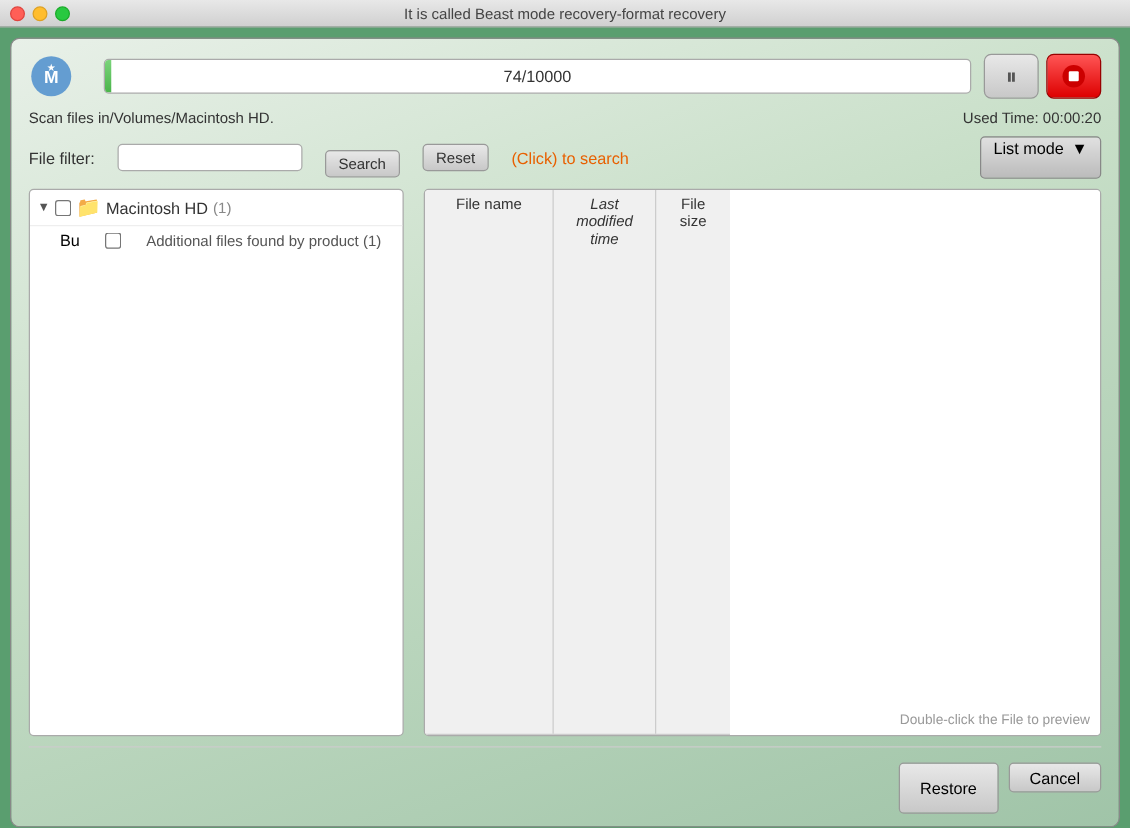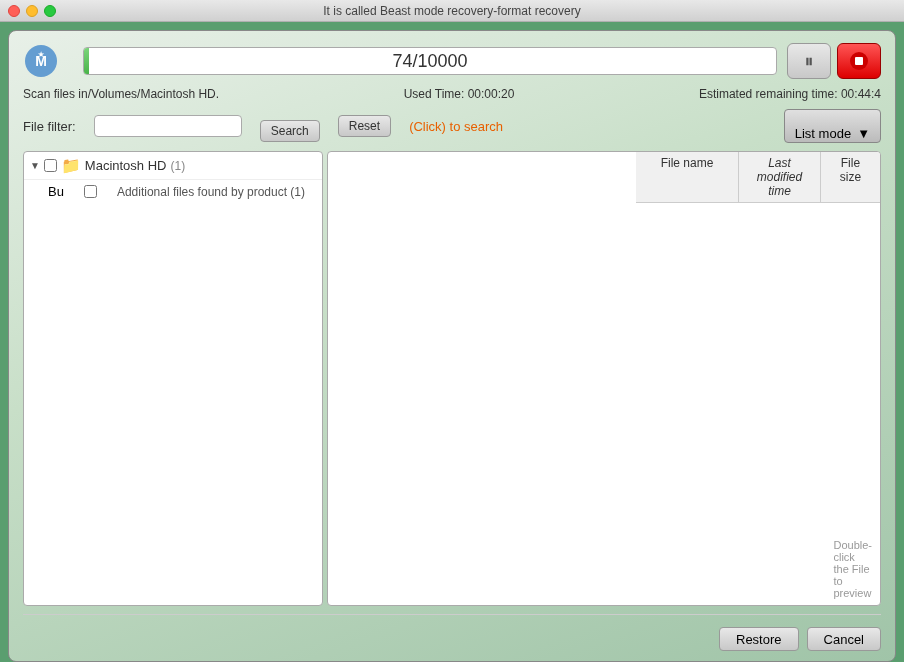--- a/index.html
+++ b/index.html
@@ -85,21 +85,21 @@
     .progress-bar-fill {
       height: 100%;
       background: linear-gradient(to bottom, #7ad47a, #4ab44a);
       width: 0.74%;
     }
     .progress-bar-text {
       position: absolute;
       top: 50%;
       left: 50%;
       transform: translate(-50%, -50%);
-      font-size: 18px;
+      font-size: 13px;
       color: #333;
       font-weight: 500;
     }
 
     .control-buttons {
       display: flex;
       gap: 6px;
     }
     .btn-pause {
       width: 44px;
@@ -183,21 +183,21 @@
     .list-mode-btn {
       margin-left: auto;
       height: 26px;
       padding: 16px 10px;
       background: linear-gradient(to bottom, #e0e0e0, #bbb);
       border: 1px solid #888;
       border-radius: 4px;
       cursor: pointer;
       font-size: 13px;
       display: flex;
-      align-items: flex-start;
+      align-items: flex-end;
       gap: 6px;
     }
 
     .content-area {
       flex: 1;
       display: flex;
       flex-direction: row;
       margin: 0 14px;
       gap: 0;
       min-height: 0;
@@ -233,25 +233,24 @@
       padding: 4px 6px 4px 24px;
       gap: 20px;
     }
     .sub-label { font-size: 12px; color: #555; }
 
     .right-panel {
       flex: 1;
       background: white;
       border: 1px solid #aaa;
       border-radius: 4px;
-      margin-left: 4px;
-      display: flex;
-      flex-direction: column;
+      margin-left: 16px;
+      display: flex;
+      flex-direction: row;
       overflow: hidden;
-      align-items: flex-end;
     }
 
     .right-table-header {
       display: flex;
       border-bottom: 1px solid #ccc;
       background: #f0f0f0;
     }
     .col-header {
       padding: 4px 8px;
       font-size: 12px;
@@ -284,21 +283,21 @@
       margin: 8px 14px;
     }
 
     .bottom-buttons {
       display: flex;
       justify-content: flex-end;
       padding: 4px 14px 10px 14px;
       gap: 8px;
     }
     .btn-restore {
-      height: 24px;
+      height: 41px;
       padding: 0 16px;
       background: linear-gradient(to bottom, #e8e8e8, #c8c8c8);
       border: 1px solid #999;
       border-radius: 4px;
       cursor: pointer;
       font-size: 13px;
     }
     .btn-cancel {
       height: 24px;
       padding: 0 16px;
@@ -347,21 +346,20 @@
             <circle cx="10" cy="10" r="9" fill="#cc0000"></circle>
             <rect x="6" y="6" width="8" height="8" fill="white" rx="1"></rect>
           </svg>
         </button>
       </div>
     </div>
 
     <div class="info-row">
       <span class="info-left">Scan files in/Volumes/Macintosh HD.</span>
       <span class="info-right">Used Time: 00:00:20</span>
-      <span class="info-right">Estimated remaining time: 00:44:4</span>
     </div>
 
     <div class="filter-row">
       <label class="filter-label">File filter:</label>
       <input class="filter-input" type="text" style="">
       <button class="btn-search">Search</button>
       <button class="btn-reset">Reset</button>
       <span class="click-to-search">(Click) to search</span>
       <button class="list-mode-btn">
         <span>List mode</span>

